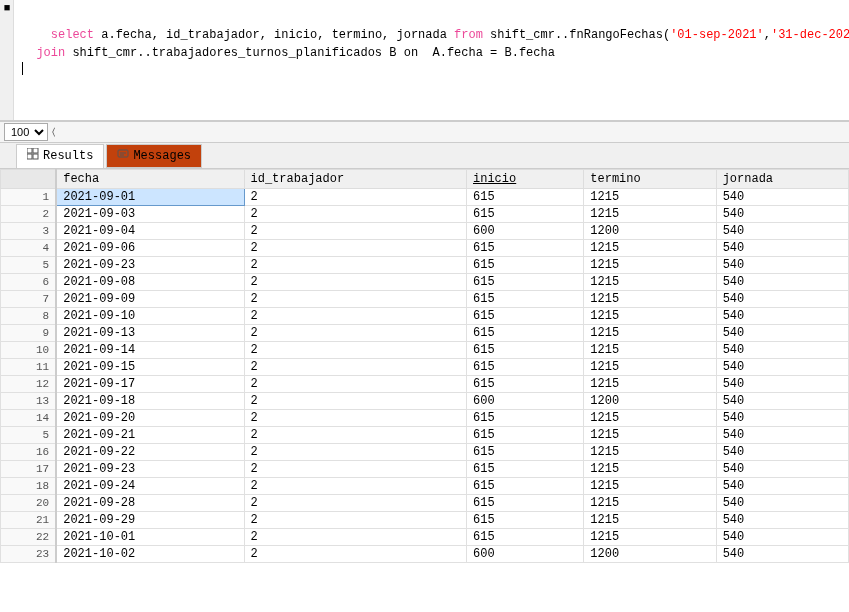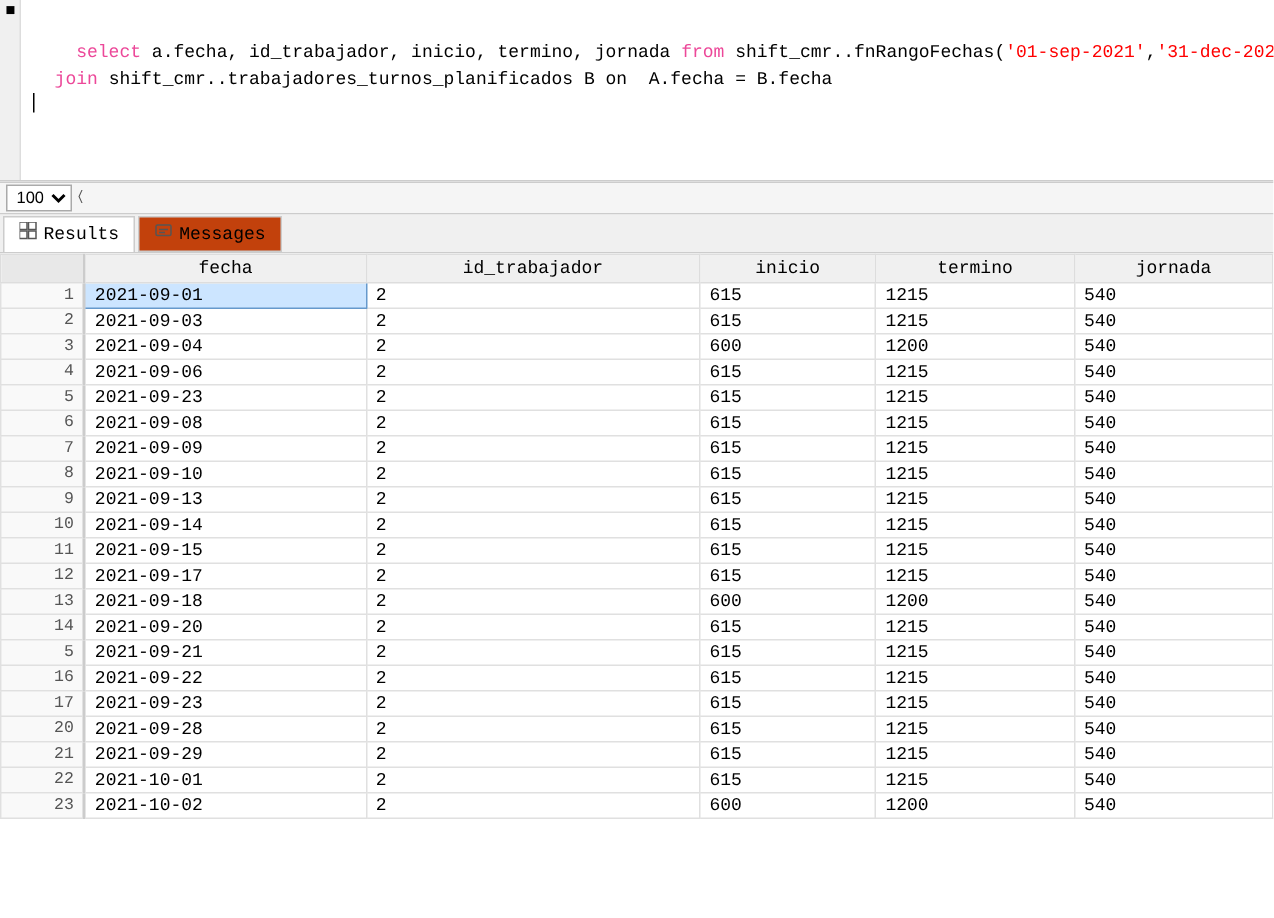--- a/index.html
+++ b/index.html
@@ -79,21 +79,21 @@
       color: #555;
     }
 
     
     .tabs-bar {
       background: #f0f0f0;
       border-bottom: 1px solid #ccc;
       display: flex;
       align-items: center;
       height: 26px;
-      padding-left: 2px;
+      padding-left: 16px;
     }
 
     .tab {
       display: flex;
       align-items: center;
       gap: 4px;
       padding: 3px 10px;
       border: 1px solid #ccc;
       border-bottom: none;
       background: #fff;
@@ -119,21 +119,21 @@
     table {
       border-collapse: collapse;
       width: 100%;
       font-size: 12px;
     }
 
     thead th {
       background: #f0f0f0;
       border: 1px solid #ddd;
       padding: 2px 6px;
-      text-align: center;
+      text-align: left;
       font-weight: normal;
       position: sticky;
       top: 0;
       z-index: 1;
     }
 
     tbody tr:nth-child(odd) { background: #fff; }
     tbody tr:nth-child(even) { background: #fff; }
 
     tbody td {
@@ -150,21 +150,21 @@
       border-right: 2px solid #ccc !important;
       font-size: 11px;
     }
 
     thead th.row-num-col {
       background: #e8e8e8;
     }
 
     .col-fecha { width: 90px; }
     .col-id    { width: 70px; margin-top: 30px; }
-    .col-inicio{ width: 55px; }
+    .col-inicio{ width: 55px; text-decoration: underline; }
     .col-term  { width: 55px; }
     .col-jorn  { width: 55px; }
 
     
     .selected-cell {
       background: #cce5ff !important;
       border: 1px solid #6699cc !important;
     }
 
     
@@ -370,20 +370,28 @@
         </tr>
         <tr>
           <td class="row-num-col">17</td>
           <td>2021-09-23</td>
           <td>2</td>
           <td>615</td>
           <td>1215</td>
           <td>540</td>
         </tr>
         <tr>
+          <td class="row-num-col">18</td>
+          <td>2021-09-24</td>
+          <td>2</td>
+          <td>615</td>
+          <td>1215</td>
+          <td>540</td>
+        </tr>
+        <tr>
           <td class="row-num-col">20</td>
           <td>2021-09-28</td>
           <td>2</td>
           <td>615</td>
           <td>1215</td>
           <td>540</td>
         </tr>
         <tr>
           <td class="row-num-col">21</td>
           <td>2021-09-29</td>

